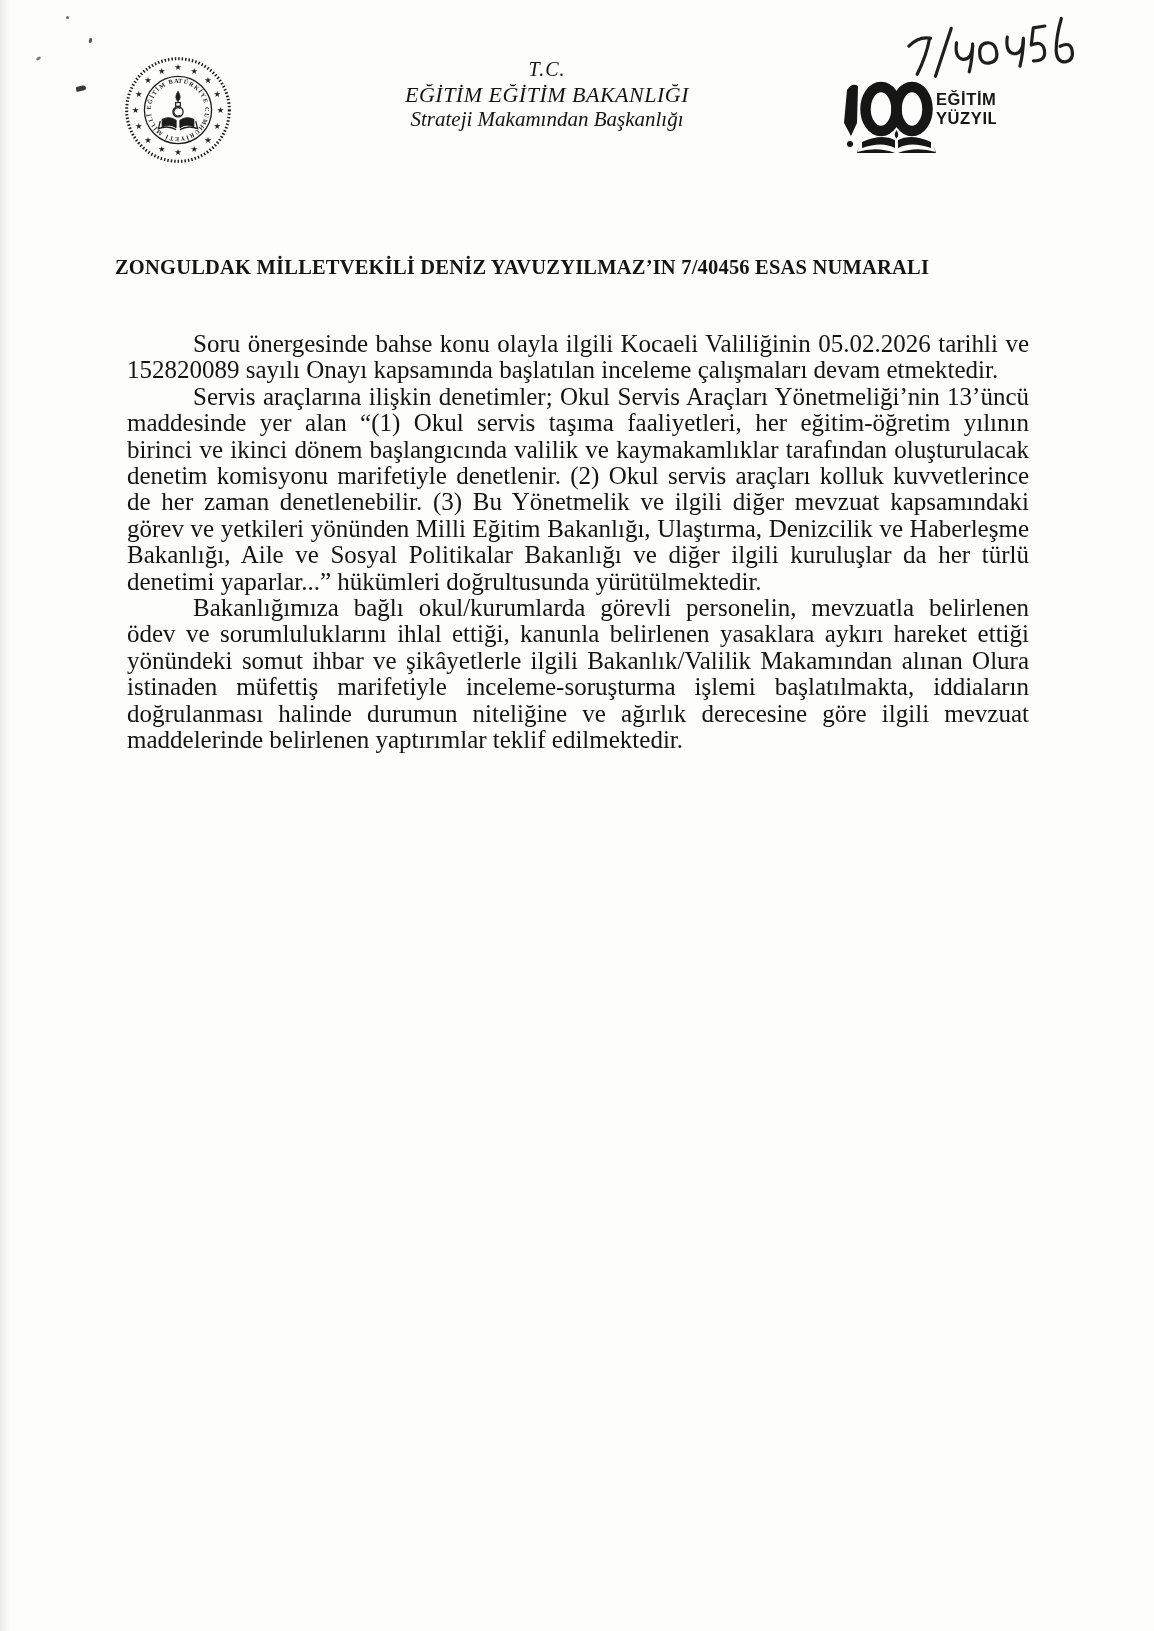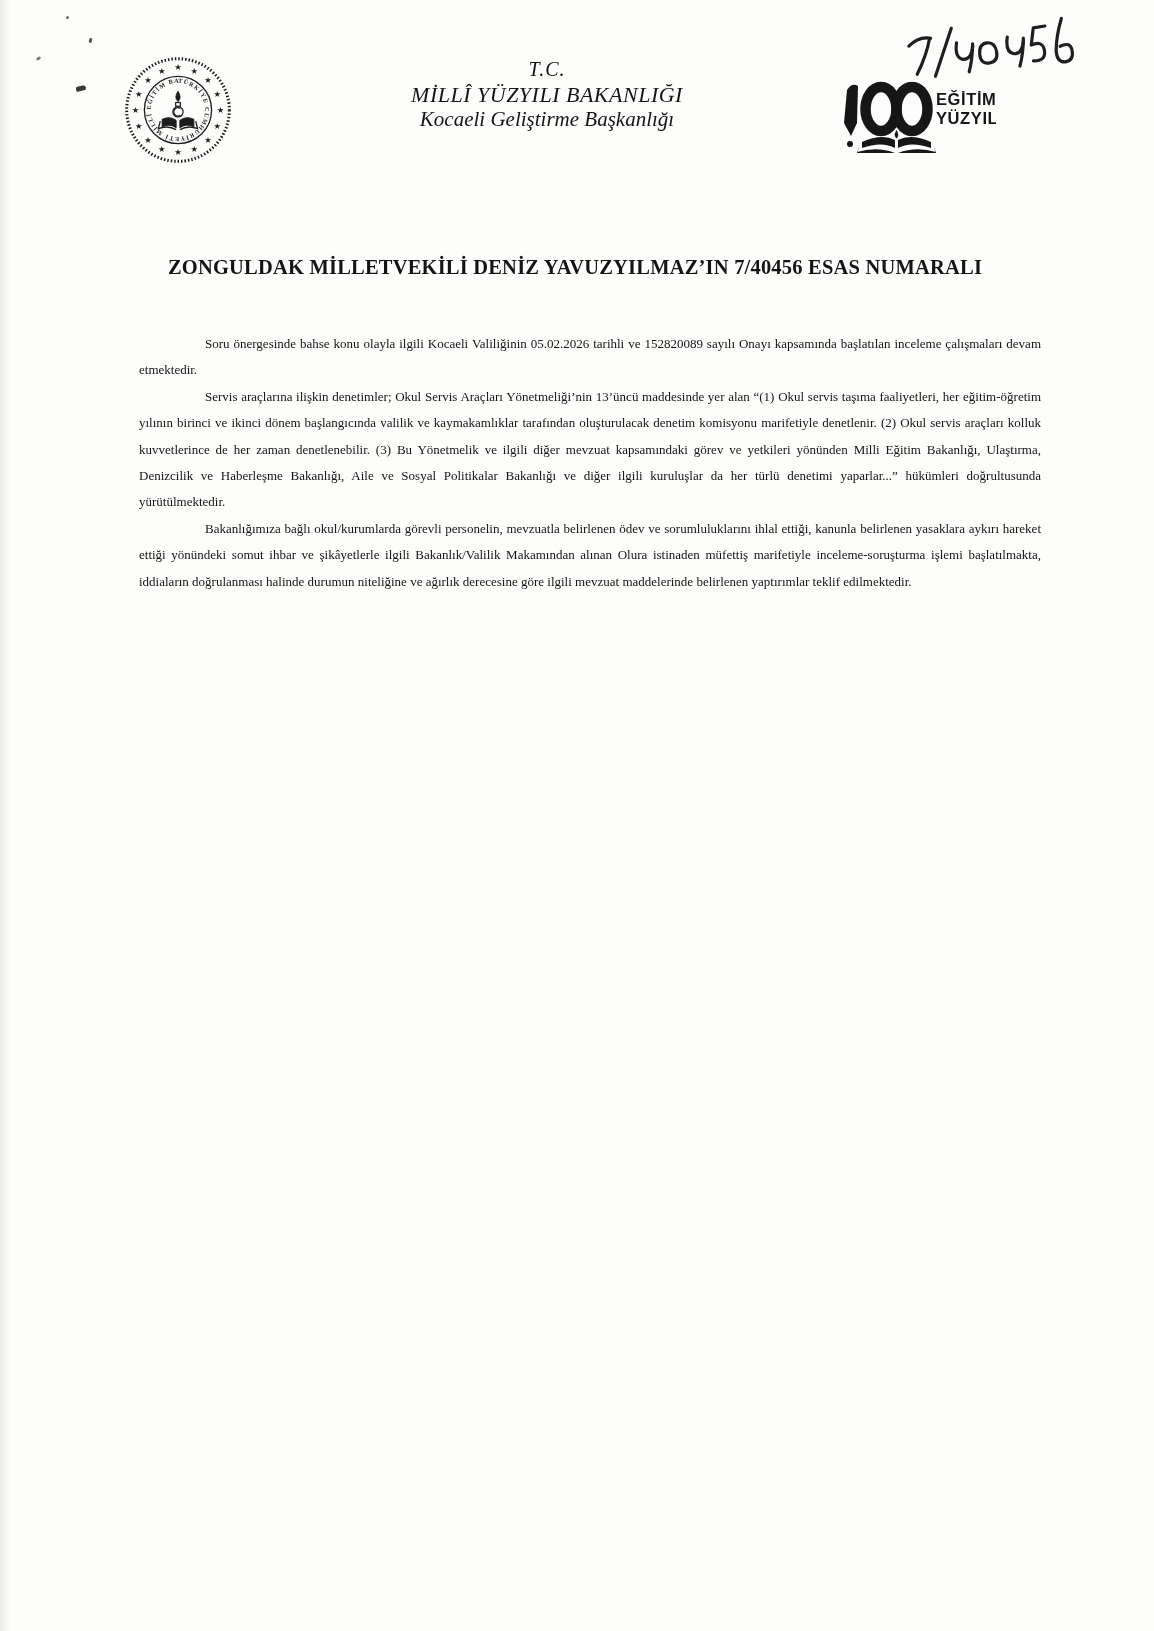--- a/index.html
+++ b/index.html
@@ -34,28 +34,28 @@
   .header-center .tc{font-size:20px;letter-spacing:1px;}
   .header-center .ministry{font-size:22px;letter-spacing:0.5px;}
   .header-center .dept{font-size:21px;}
 
   .handnote{position:absolute;left:905px;top:20px;width:170px;height:58px;transform:rotate(-4deg);}
   .logo100{position:absolute;left:836px;top:78px;width:160px;height:78px;}
 
   
   .doc-title{
     position:absolute;left:115px;top:253px;width:920px;
-    text-align:center;font-weight:bold;font-size:20.5px;line-height:28px;
+    text-align:left;font-weight:bold;font-size:20.5px;line-height:28px;
     letter-spacing:0.2px;
   }
 
   
   .doc-body{
-    position:absolute;left:139px;top:331px;width:902px;
-    font-size:13px;line-height:26.4px;
+    position:absolute;left:127px;top:331px;width:902px;
+    font-size:25px;line-height:26.4px;
     text-align:justify;
   }
   .doc-body p{margin:0;text-indent:66px;}
   .doc-body .q{}
 </style>
 </head>
 <body>
 
 <div class="page">
 
@@ -102,22 +102,22 @@
         <path d="M62.5,58.5 a4.3,4.3 0 1,0 0,7" fill="none" stroke-width="1.2"></path>
         <path d="M43,70 q8,-4 15,1 l0,8 q-7,-5 -15,-1 Z" stroke-width="1"></path>
         <path d="M77,70 q-8,-4 -15,1 l0,8 q7,-5 15,-1 Z" stroke-width="1"></path>
         <path d="M41,72 l-2,8 q10,-4 19,1 M79,72 l2,8 q-10,-4 -19,1" fill="none" stroke-width="1.4"></path>
       </g>
     </svg>
   </div>
 
   <div class="header-center">
     <div class="tc">T.C.</div>
-    <div class="ministry">MİLLÎ YÜZYILI BAKANLIĞI</div>
-    <div class="dept">Kocaeli Geliştirme Başkanlığı</div>
+    <div class="ministry">EĞİTİM EĞİTİM BAKANLIĞI</div>
+    <div class="dept">Strateji Makamından Başkanlığı</div>
   </div>
 
   <div class="handnote" aria-label="7/40456">
     <svg viewBox="0 0 160 52" width="170" height="58" fill="none" stroke="#1f1f1f" stroke-width="3" stroke-linecap="round" stroke-linejoin="round">
       <path d="M4,18 Q14,9 25,12"></path>
       <path d="M24,12 Q20,28 10,45"></path>
       <path d="M45,4 L27,48"></path>
       <path d="M49,18 Q46,32 54,34 Q62,35 64,22"></path>
       <path d="M64,20 Q63,34 59,46"></path>
       <path d="M78,20 Q70,20 70,30 Q70,40 79,39 Q87,38 86,29 Q85,20 78,20"></path>

